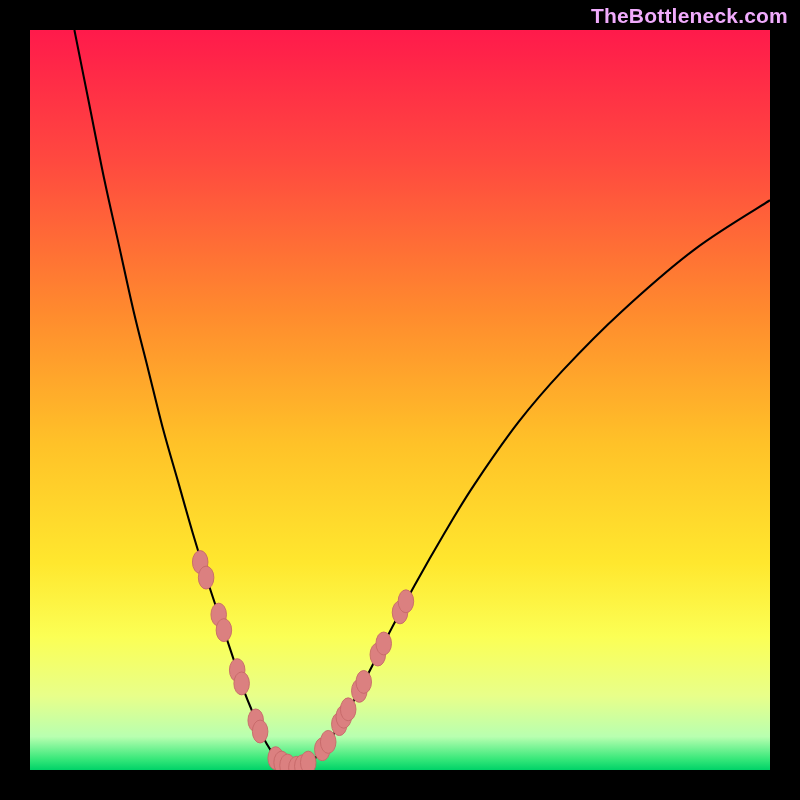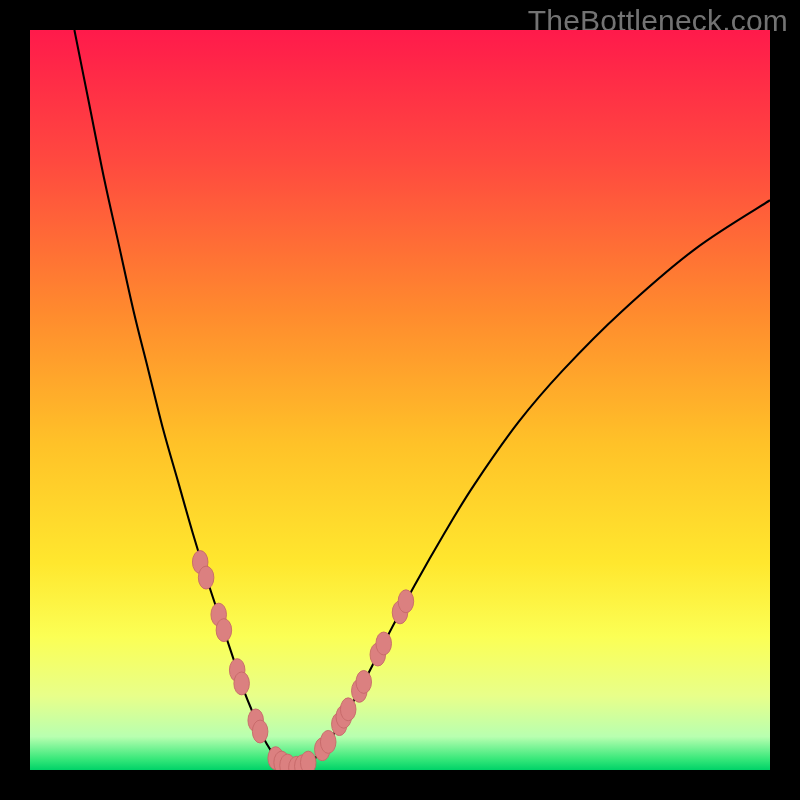--- a/index.html
+++ b/index.html
@@ -27,24 +27,24 @@
     overflow: hidden;
   }
   .gradient {
     position: absolute;
     inset: 0;
   }
   .watermark {
     position: absolute;
     top: 4px;
     right: 12px;
-    color: #737373;
-    font-size: 30px;
+    color: #f0abfc;
+    font-size: 21px;
     letter-spacing: 0.2px;
-    font-weight: 400;
+    font-weight: 700;
   }
   svg.curve {
     position: absolute;
     inset: 0;
     width: 100%;
     height: 100%;
   }
 </style>
 </head>
 <body>

